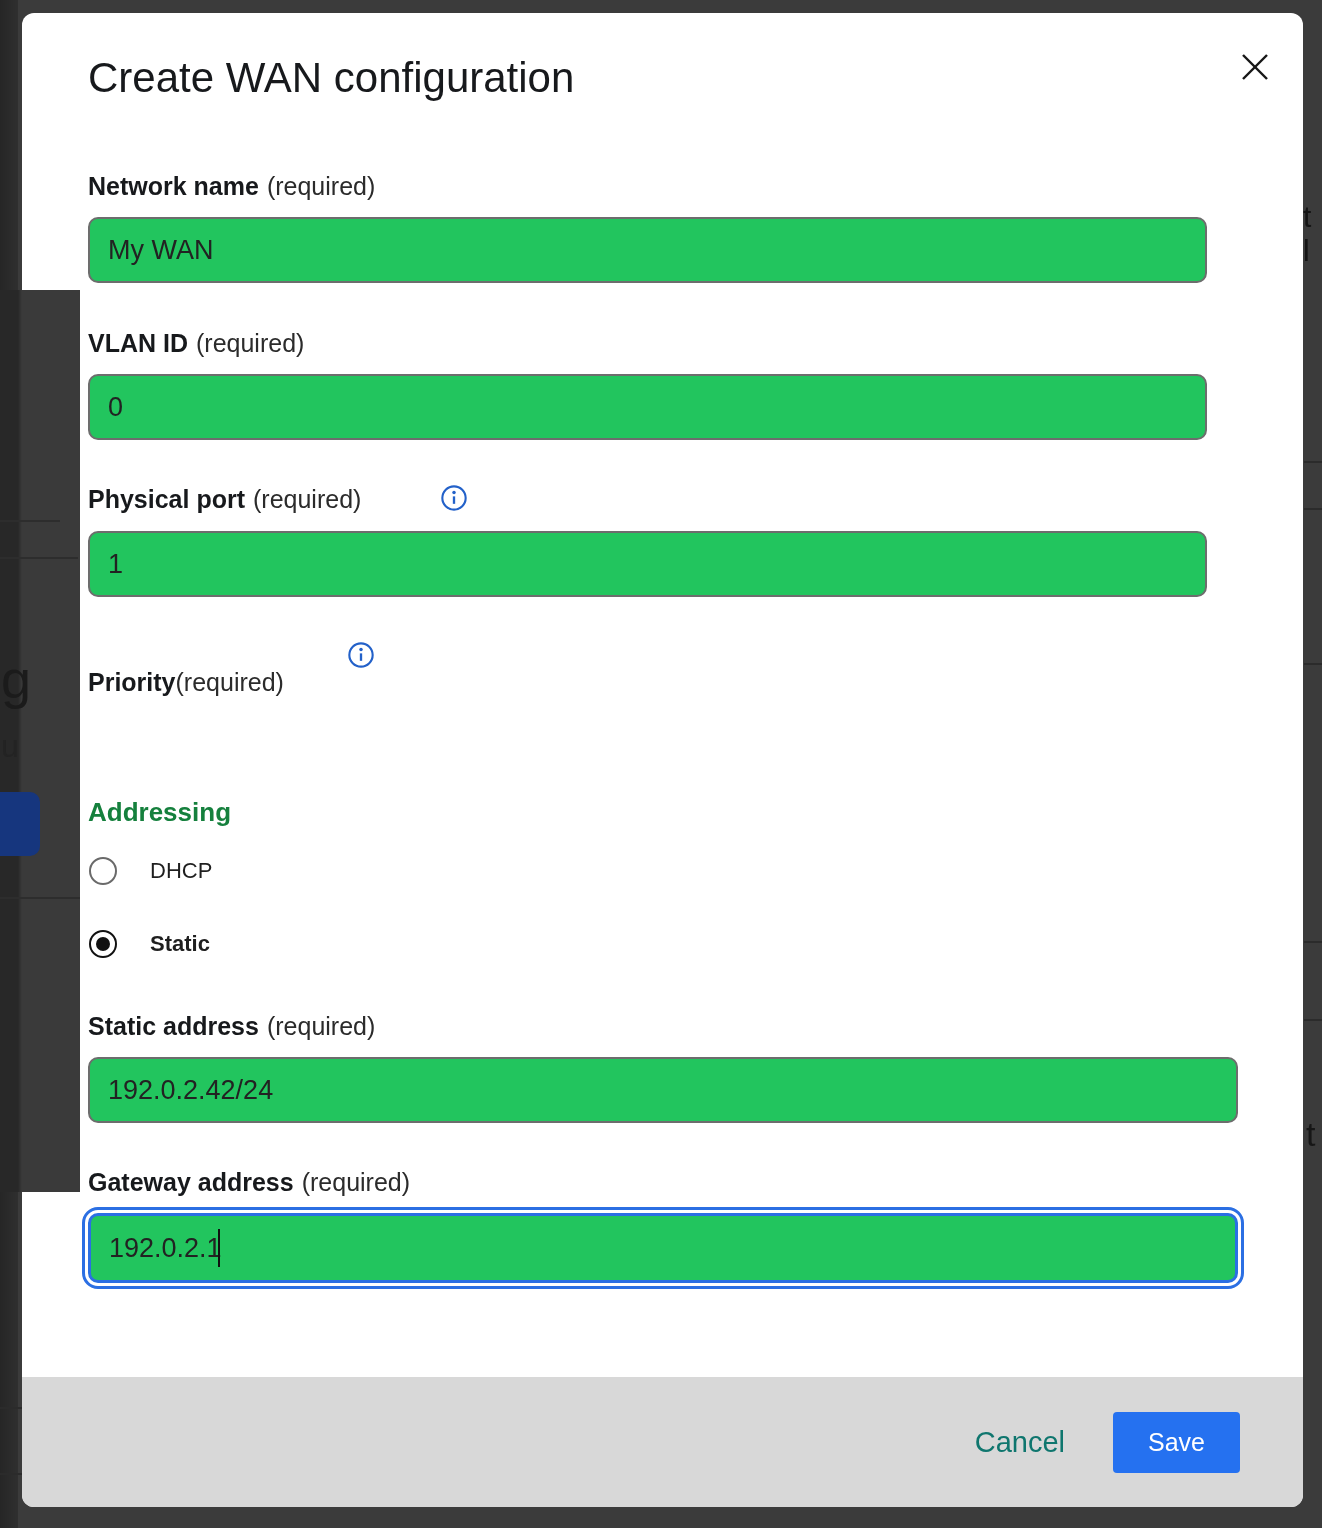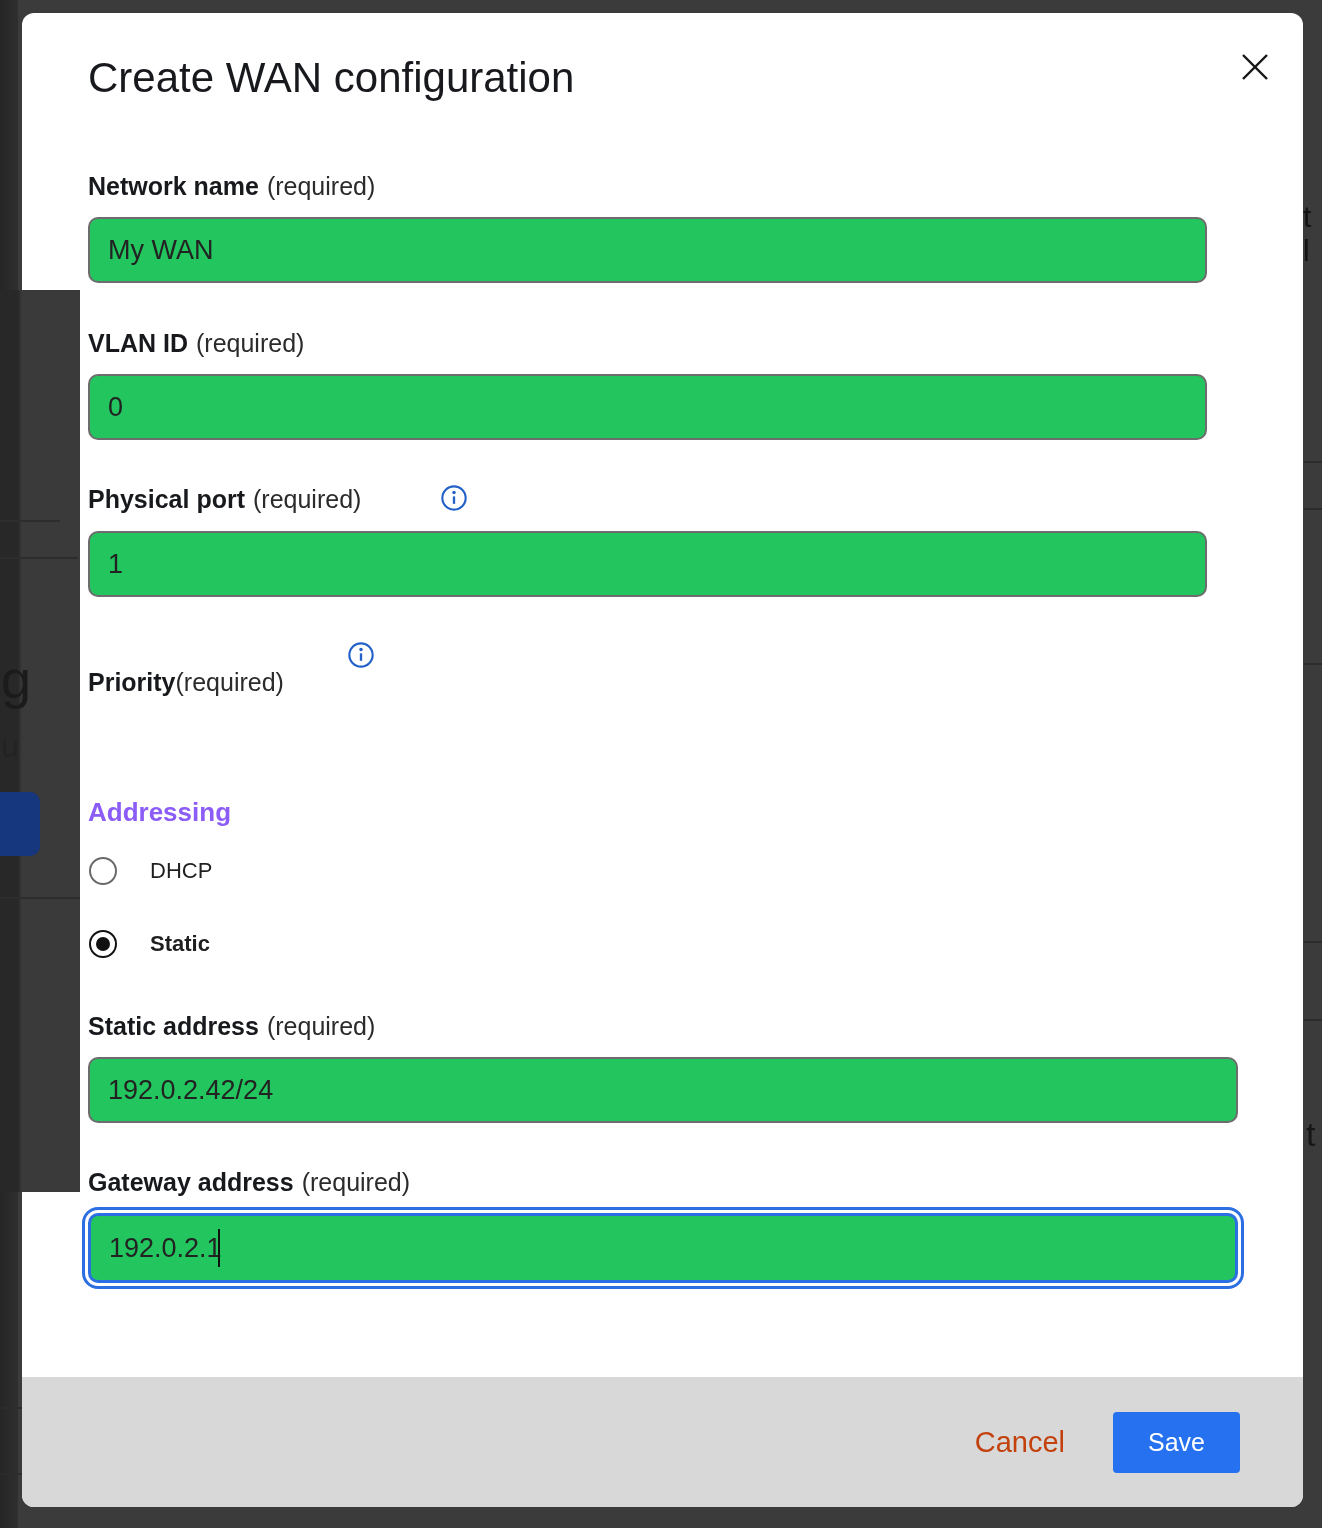--- a/index.html
+++ b/index.html
@@ -32,34 +32,34 @@
   .fld-label .req{font-weight:400;color:#2b2b2b;}
   .fld-label .gap{display:inline-block;width:8px;}
   .txt-input{position:absolute;left:66px;height:66px;box-sizing:border-box;
     border:2px solid #6d6d6d;border-radius:10px;background:#22c55e;
     font-family:"Liberation Sans",sans-serif;font-size:27px;color:#222;padding:0 18px;}
   .w-narrow{width:1119px;}
   .w-wide{width:1150px;}
   .input-focused{border:3px solid #2b6fe3;outline:3px solid #2b6fe3;outline-offset:3px;}
   .caret{position:absolute;width:2px;height:38px;background:#111;top:16px;}
   .info-icon{position:absolute;width:28px;height:28px;cursor:pointer;}
-  .section-head{position:absolute;left:66px;font-size:26px;font-weight:700;color:#8b5cf6;}
+  .section-head{position:absolute;left:66px;font-size:26px;font-weight:700;color:#15803d;}
   .radio-row{position:absolute;left:67px;display:flex;align-items:center;cursor:pointer;height:28px;}
   .radio{width:28px;height:28px;border-radius:50%;box-sizing:border-box;border:2px solid #6a6a6a;
     background:#fff;position:relative;flex:0 0 auto;}
   .radio[aria-checked="true"]{border:2px solid #111;}
   .radio[aria-checked="true"]::after{content:"";position:absolute;left:5px;top:5px;width:14px;height:14px;
     border-radius:50%;background:#111;}
   .radio-label{margin-left:33px;font-size:22px;color:#1f1f1f;}
   .radio[aria-checked="true"] + .radio-label{font-weight:700;}
   
   .footer{position:absolute;left:0;top:1364px;width:1281px;height:130px;background:#d8d8d8;
     display:flex;align-items:center;justify-content:flex-end;padding-right:63px;box-sizing:border-box;}
   .cancel-btn{background:none;border:none;font-family:"Liberation Sans",sans-serif;
-    font-size:29px;color:#c2410c;cursor:pointer;margin-right:48px;padding:0;}
+    font-size:29px;color:#0f766e;cursor:pointer;margin-right:48px;padding:0;}
   .save-btn{width:127px;height:61px;background:#2571f0;color:#ffffff;border:none;border-radius:4px;
     font-family:"Liberation Sans",sans-serif;font-size:25px;cursor:pointer;}
 </style>
 </head>
 <body>
 
 <div class="left-strip"></div>
 <div class="bg-line" style="left:1304px;top:461px;width:18px;"></div>
 <div class="bg-line" style="left:1304px;top:508px;width:18px;"></div>
 <div class="bg-line" style="left:1304px;top:663px;width:18px;"></div>

